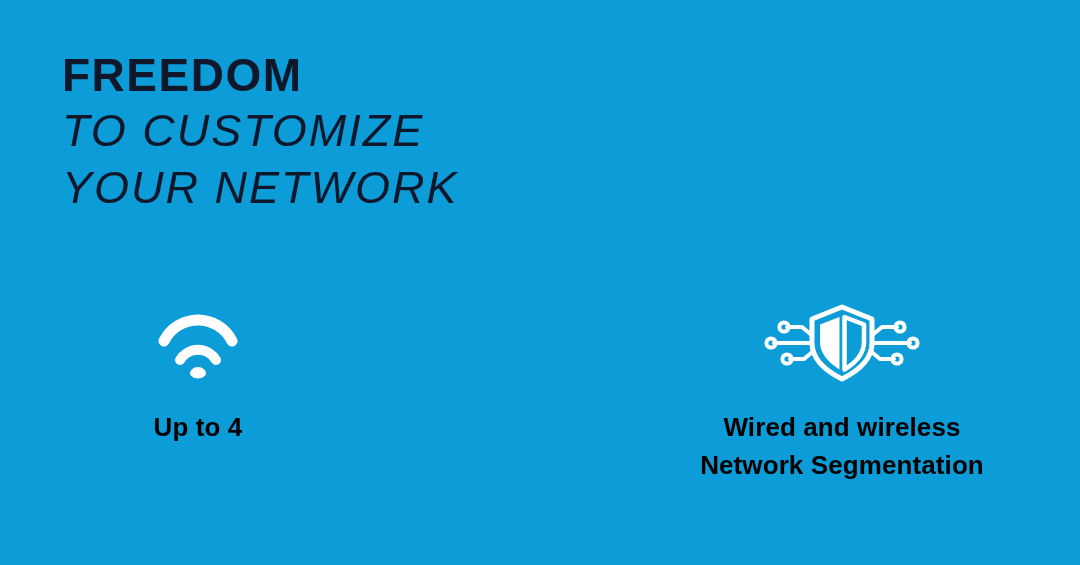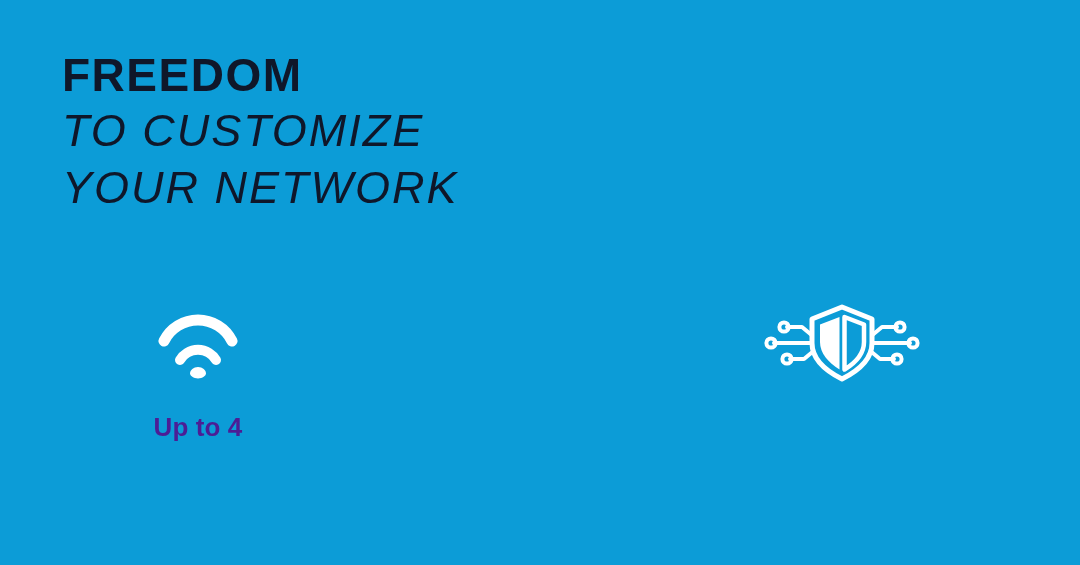--- a/index.html
+++ b/index.html
@@ -79,21 +79,21 @@
 
   .feature-icon {
     height: 86px;
     display: flex;
     align-items: center;
     justify-content: center;
   }
 
   .feature-caption {
     margin-top: 22px;
-    color: #4c1d95;
+    color: #000000;
     font-size: 26px;
     font-weight: 700;
     line-height: 38px;
     text-align: center;
     letter-spacing: 0.1px;
     white-space: nowrap;
   }
 
   .caption-line { display: block; }
 </style>
@@ -149,16 +149,20 @@
           </g>
 
           <path d="M82 4 L112 16 L112 40 C112 56 98 68 82 76
                    C66 68 52 56 52 40 L52 16 Z" stroke="#ffffff" stroke-width="5" fill="#0c9cd7" stroke-linejoin="round"></path>
 
           <path d="M79.5 14 L79.5 66.5 C68 59.5 60 50 60 39 L60 21.5 Z" fill="#ffffff"></path>
 
           <path d="M84.5 14 L104 21.5 L104 39 C104 50 96 59.5 84.5 66.5 Z" stroke="#ffffff" stroke-width="4.5" fill="none" stroke-linejoin="round"></path>
         </svg>
       </div>
+      <div class="feature-caption">
+        <span class="caption-line">Wired and wireless</span>
+        <span class="caption-line">Network Segmentation</span>
+      </div>
     </div>
 
   </div>
 </div>
 
 </body></html>

